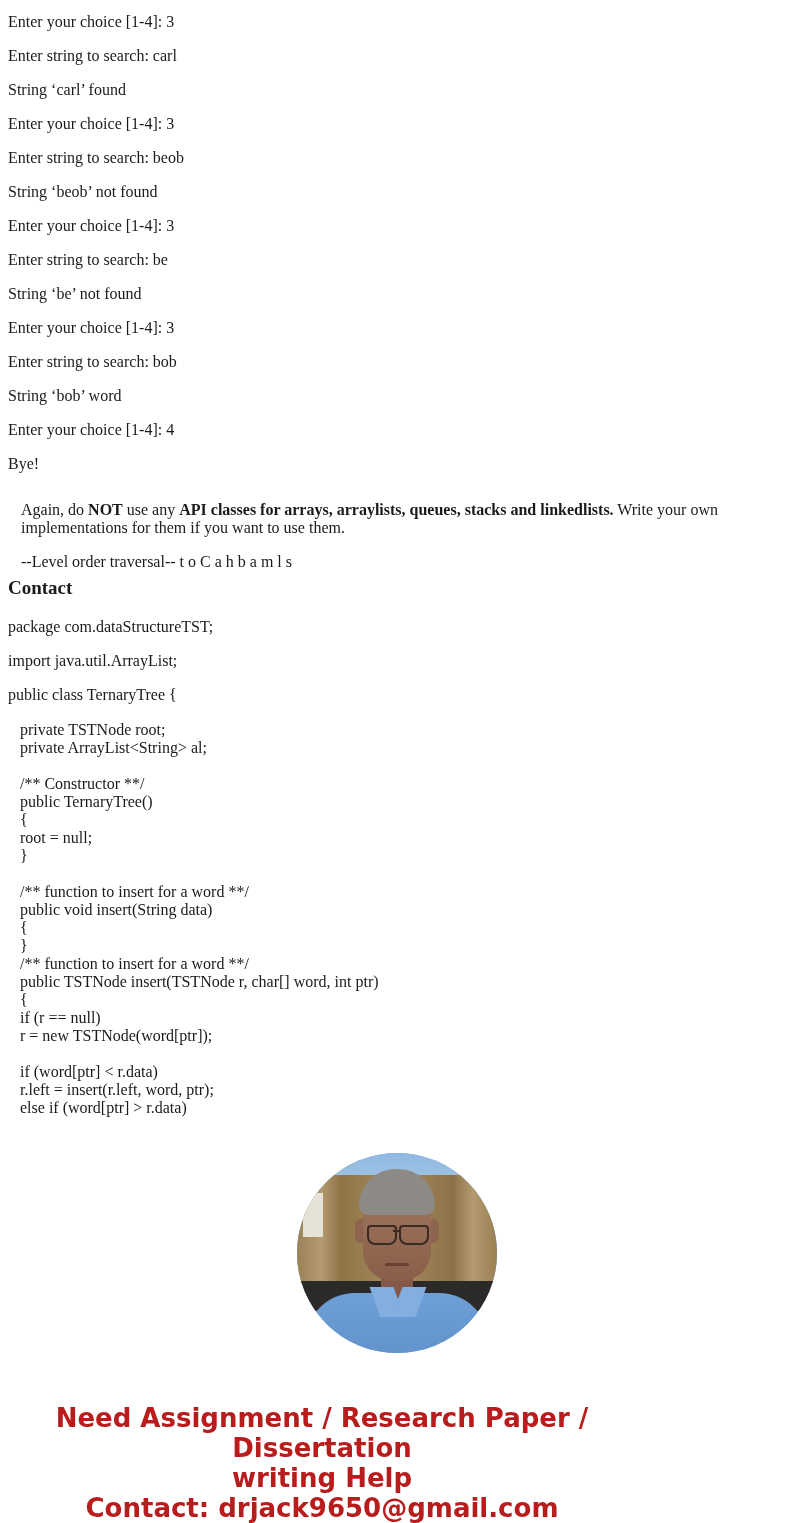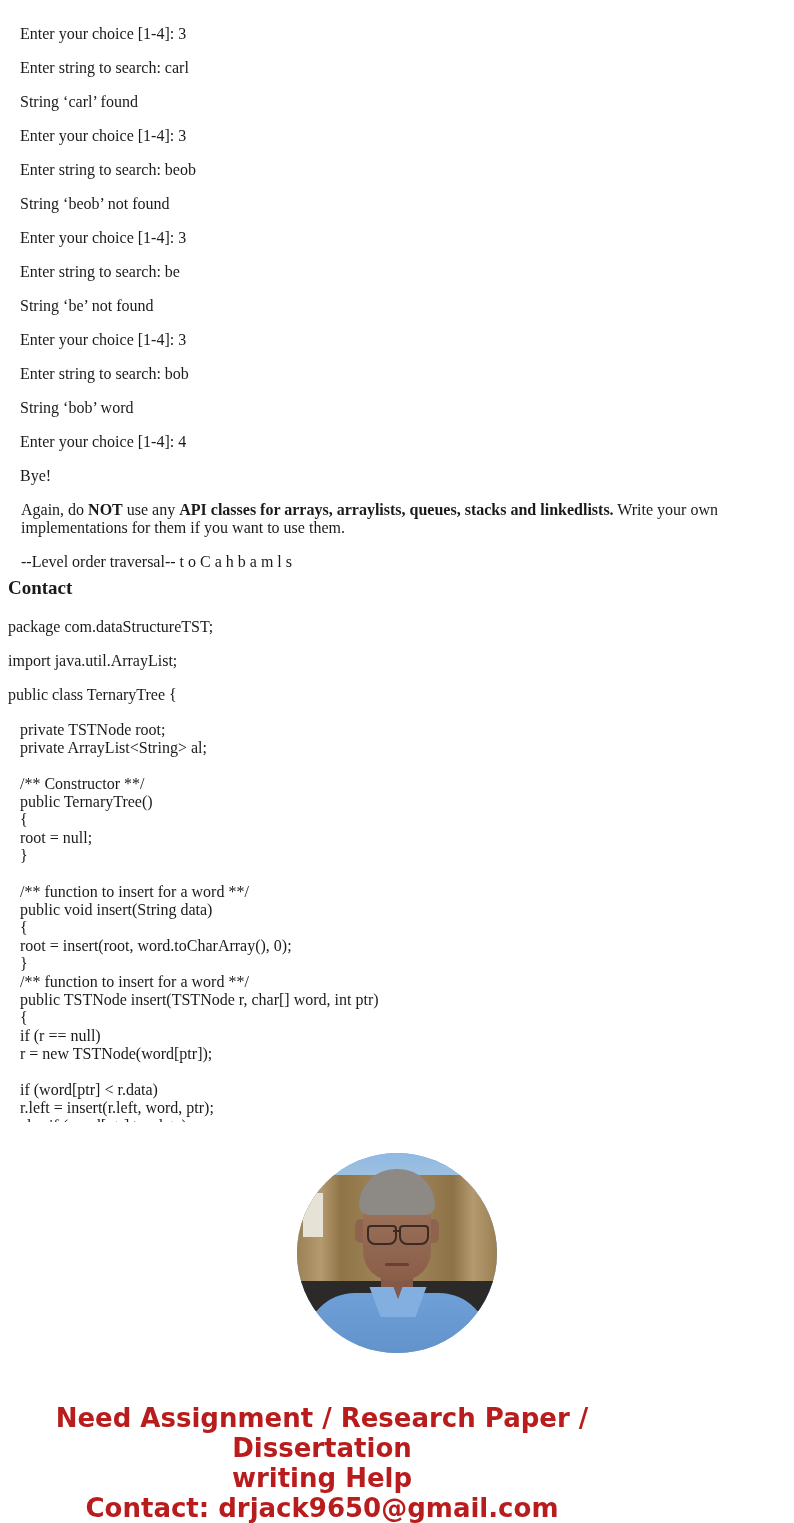--- a/index.html
+++ b/index.html
@@ -16,21 +16,21 @@
       font-size: 16px;
       color: #1a1a1a;
     }
     .content {
       position: absolute;
       left: 8px;
       top: 0;
       width: 778px;
     }
     .para {
-      margin: 12px;
+      margin: 0;
       position: absolute;
       left: 0;
       line-height: 18px;
       white-space: nowrap;
     }
     .notice {
       position: absolute;
       left: 0;
       top: 488px;
       width: 760px;
@@ -202,21 +202,20 @@
     <span class="code-line"></span>
     <span class="code-line">/** Constructor **/</span>
     <span class="code-line">public TernaryTree()</span>
     <span class="code-line">{</span>
     <span class="code-line">root = null;</span>
     <span class="code-line">}</span>
     <span class="code-line"></span>
     <span class="code-line">/** function to insert for a word **/</span>
     <span class="code-line">public void insert(String data)</span>
     <span class="code-line">{</span>
-    <span class="code-line">root = insert(root, word.toCharArray(), 0);</span>
     <span class="code-line">}</span>
     <span class="code-line">/** function to insert for a word **/</span>
     <span class="code-line">public TSTNode insert(TSTNode r, char[] word, int ptr)</span>
     <span class="code-line">{</span>
     <span class="code-line">if (r == null)</span>
     <span class="code-line">r = new TSTNode(word[ptr]);</span>
     <span class="code-line"></span>
     <span class="code-line">if (word[ptr] &lt; r.data)</span>
     <span class="code-line">r.left = insert(r.left, word, ptr);</span>
     <span class="code-line">else if (word[ptr] &gt; r.data)</span>

